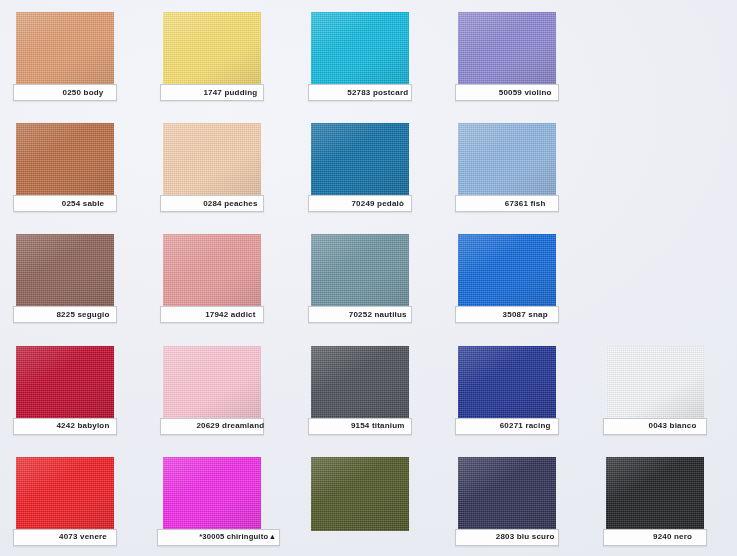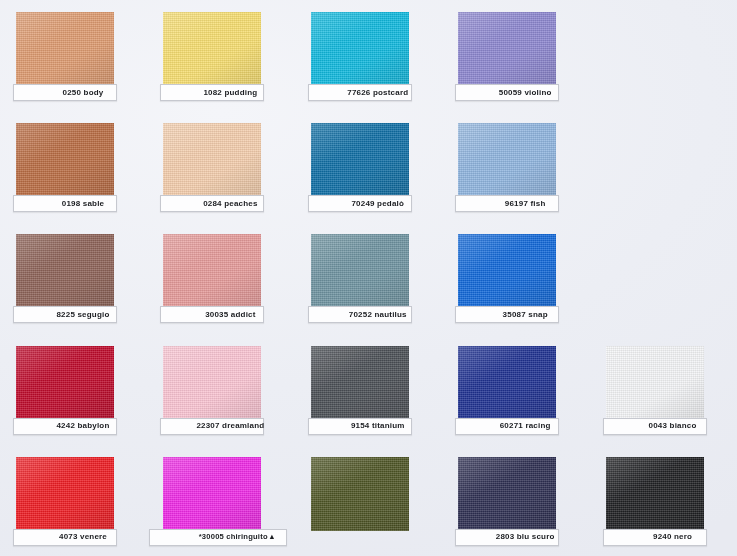--- a/index.html
+++ b/index.html
@@ -103,21 +103,21 @@
   }
   .label-text {
     font-size: 8px;
     font-weight: bold;
     color: #1b1d21;
     letter-spacing: .2px;
     white-space: nowrap;
     line-height: 1;
   }
   
-  .cell[data-wide="true"] .label { left: 2px; width: 138px; justify-content: center; }
+  .cell[data-wide="true"] .label { left: 10px; width: 123px; justify-content: center; }
   .cell[data-wide="true"] .label-text { font-size: 7.6px; }
 </style>
 </head>
 <body>
 
 <div id="paper"></div>
 
 <div id="grid">
     <div class="cell">
       <div class="swatch-wrap">
@@ -125,46 +125,46 @@
       </div>
       <div class="label">
         <span class="label-text">0250 body</span>
       </div>
     </div>
     <div class="cell">
       <div class="swatch-wrap">
         <div class="swatch" style="background: rgb(246, 221, 111);"></div>
       </div>
       <div class="label">
-        <span class="label-text">1082 pudding</span>
+        <span class="label-text">1747 pudding</span>
       </div>
     </div>
     <div class="cell">
       <div class="swatch-wrap">
         <div class="swatch" style="background: rgb(16, 184, 221);"></div>
       </div>
       <div class="label">
-        <span class="label-text">77626 postcard</span>
+        <span class="label-text">52783 postcard</span>
       </div>
     </div>
     <div class="cell">
       <div class="swatch-wrap">
         <div class="swatch" style="background: rgb(140, 134, 207);"></div>
       </div>
       <div class="label">
         <span class="label-text">50059 violino</span>
       </div>
     </div>
     <div class="cell empty"></div>
     <div class="cell">
       <div class="swatch-wrap">
         <div class="swatch" style="background: rgb(185, 108, 67);"></div>
       </div>
       <div class="label">
-        <span class="label-text">0198 sable</span>
+        <span class="label-text">0254 sable</span>
       </div>
     </div>
     <div class="cell">
       <div class="swatch-wrap">
         <div class="swatch" style="background: rgb(243, 205, 172);"></div>
       </div>
       <div class="label">
         <span class="label-text">0284 peaches</span>
       </div>
     </div>
@@ -174,38 +174,38 @@
       </div>
       <div class="label">
         <span class="label-text">70249 pedalò</span>
       </div>
     </div>
     <div class="cell">
       <div class="swatch-wrap">
         <div class="swatch" style="background: rgb(143, 180, 222);"></div>
       </div>
       <div class="label">
-        <span class="label-text">96197 fish</span>
+        <span class="label-text">67361 fish</span>
       </div>
     </div>
     <div class="cell empty"></div>
     <div class="cell">
       <div class="swatch-wrap">
         <div class="swatch" style="background: rgb(141, 98, 87);"></div>
       </div>
       <div class="label">
         <span class="label-text">8225 segugio</span>
       </div>
     </div>
     <div class="cell">
       <div class="swatch-wrap">
         <div class="swatch" style="background: rgb(229, 154, 153);"></div>
       </div>
       <div class="label">
-        <span class="label-text">30035 addict</span>
+        <span class="label-text">17942 addict</span>
       </div>
     </div>
     <div class="cell">
       <div class="swatch-wrap">
         <div class="swatch" style="background: rgb(110, 147, 160);"></div>
       </div>
       <div class="label">
         <span class="label-text">70252 nautilus</span>
       </div>
     </div>
@@ -224,21 +224,21 @@
       </div>
       <div class="label">
         <span class="label-text">4242 babylon</span>
       </div>
     </div>
     <div class="cell">
       <div class="swatch-wrap">
         <div class="swatch" style="background: rgb(250, 196, 210);"></div>
       </div>
       <div class="label">
-        <span class="label-text">22307 dreamland</span>
+        <span class="label-text">20629 dreamland</span>
       </div>
     </div>
     <div class="cell">
       <div class="swatch-wrap">
         <div class="swatch" style="background: rgb(75, 79, 85);"></div>
       </div>
       <div class="label">
         <span class="label-text">9154 titanium</span>
       </div>
     </div>

